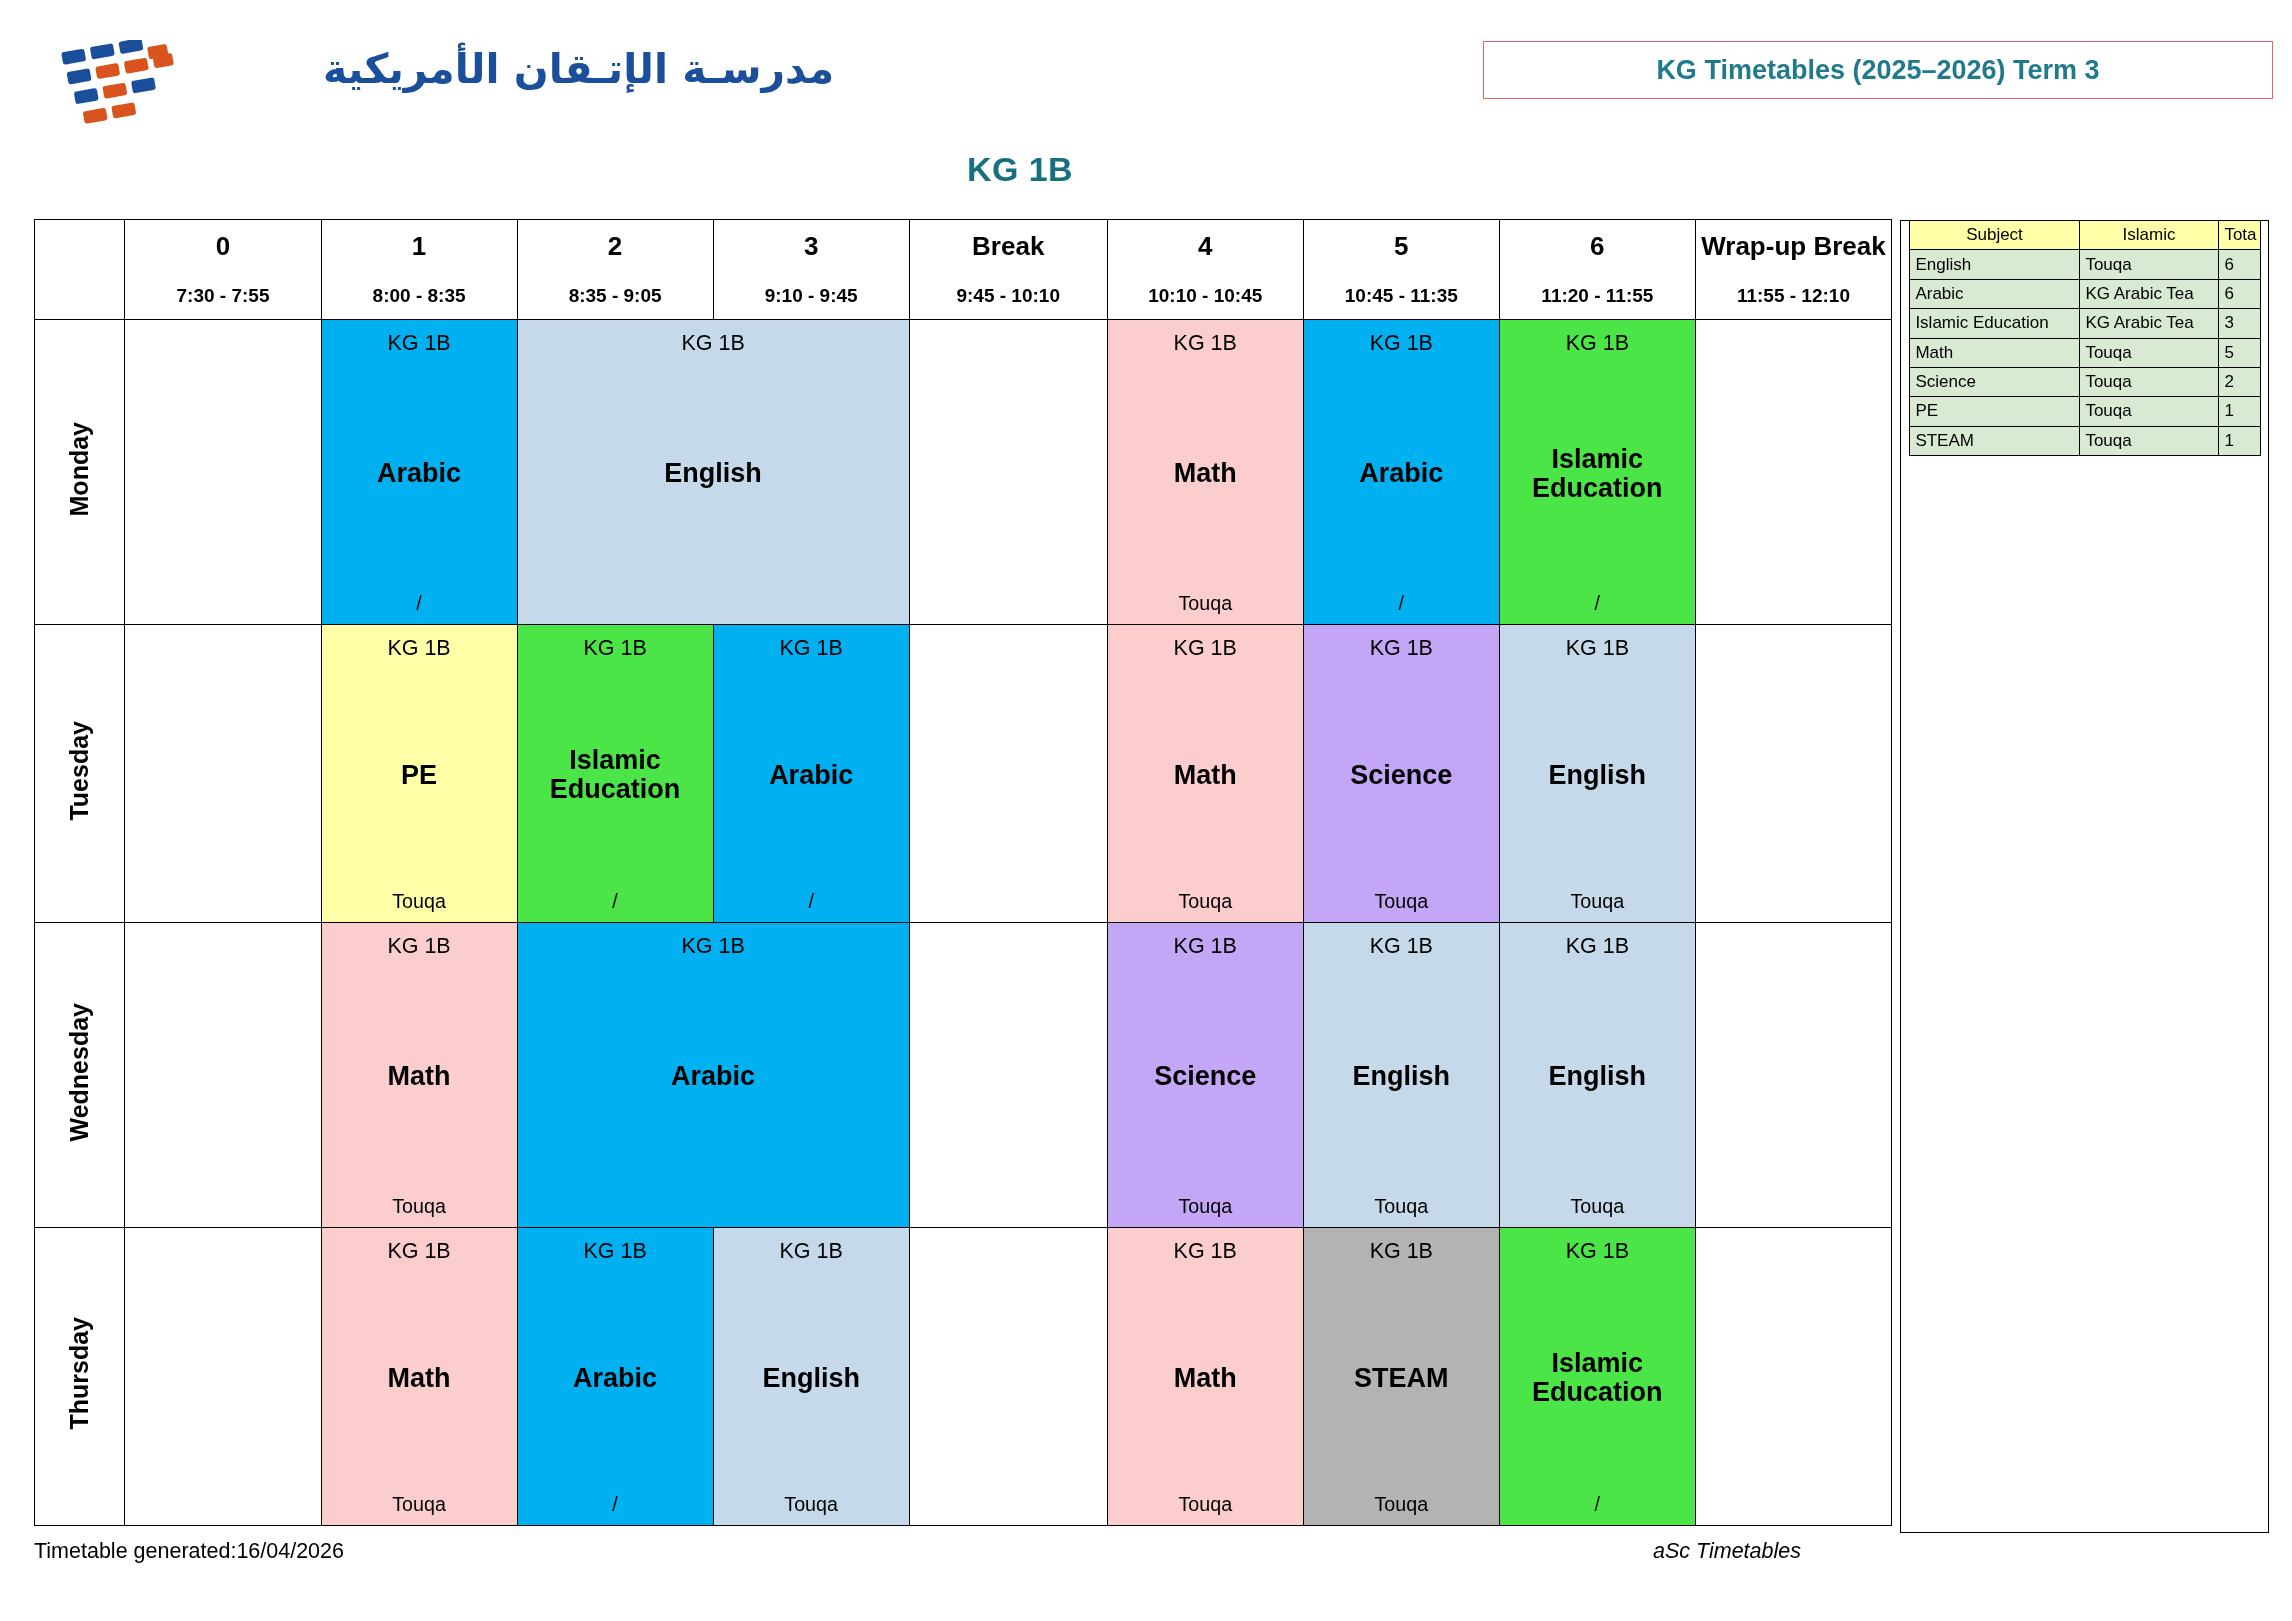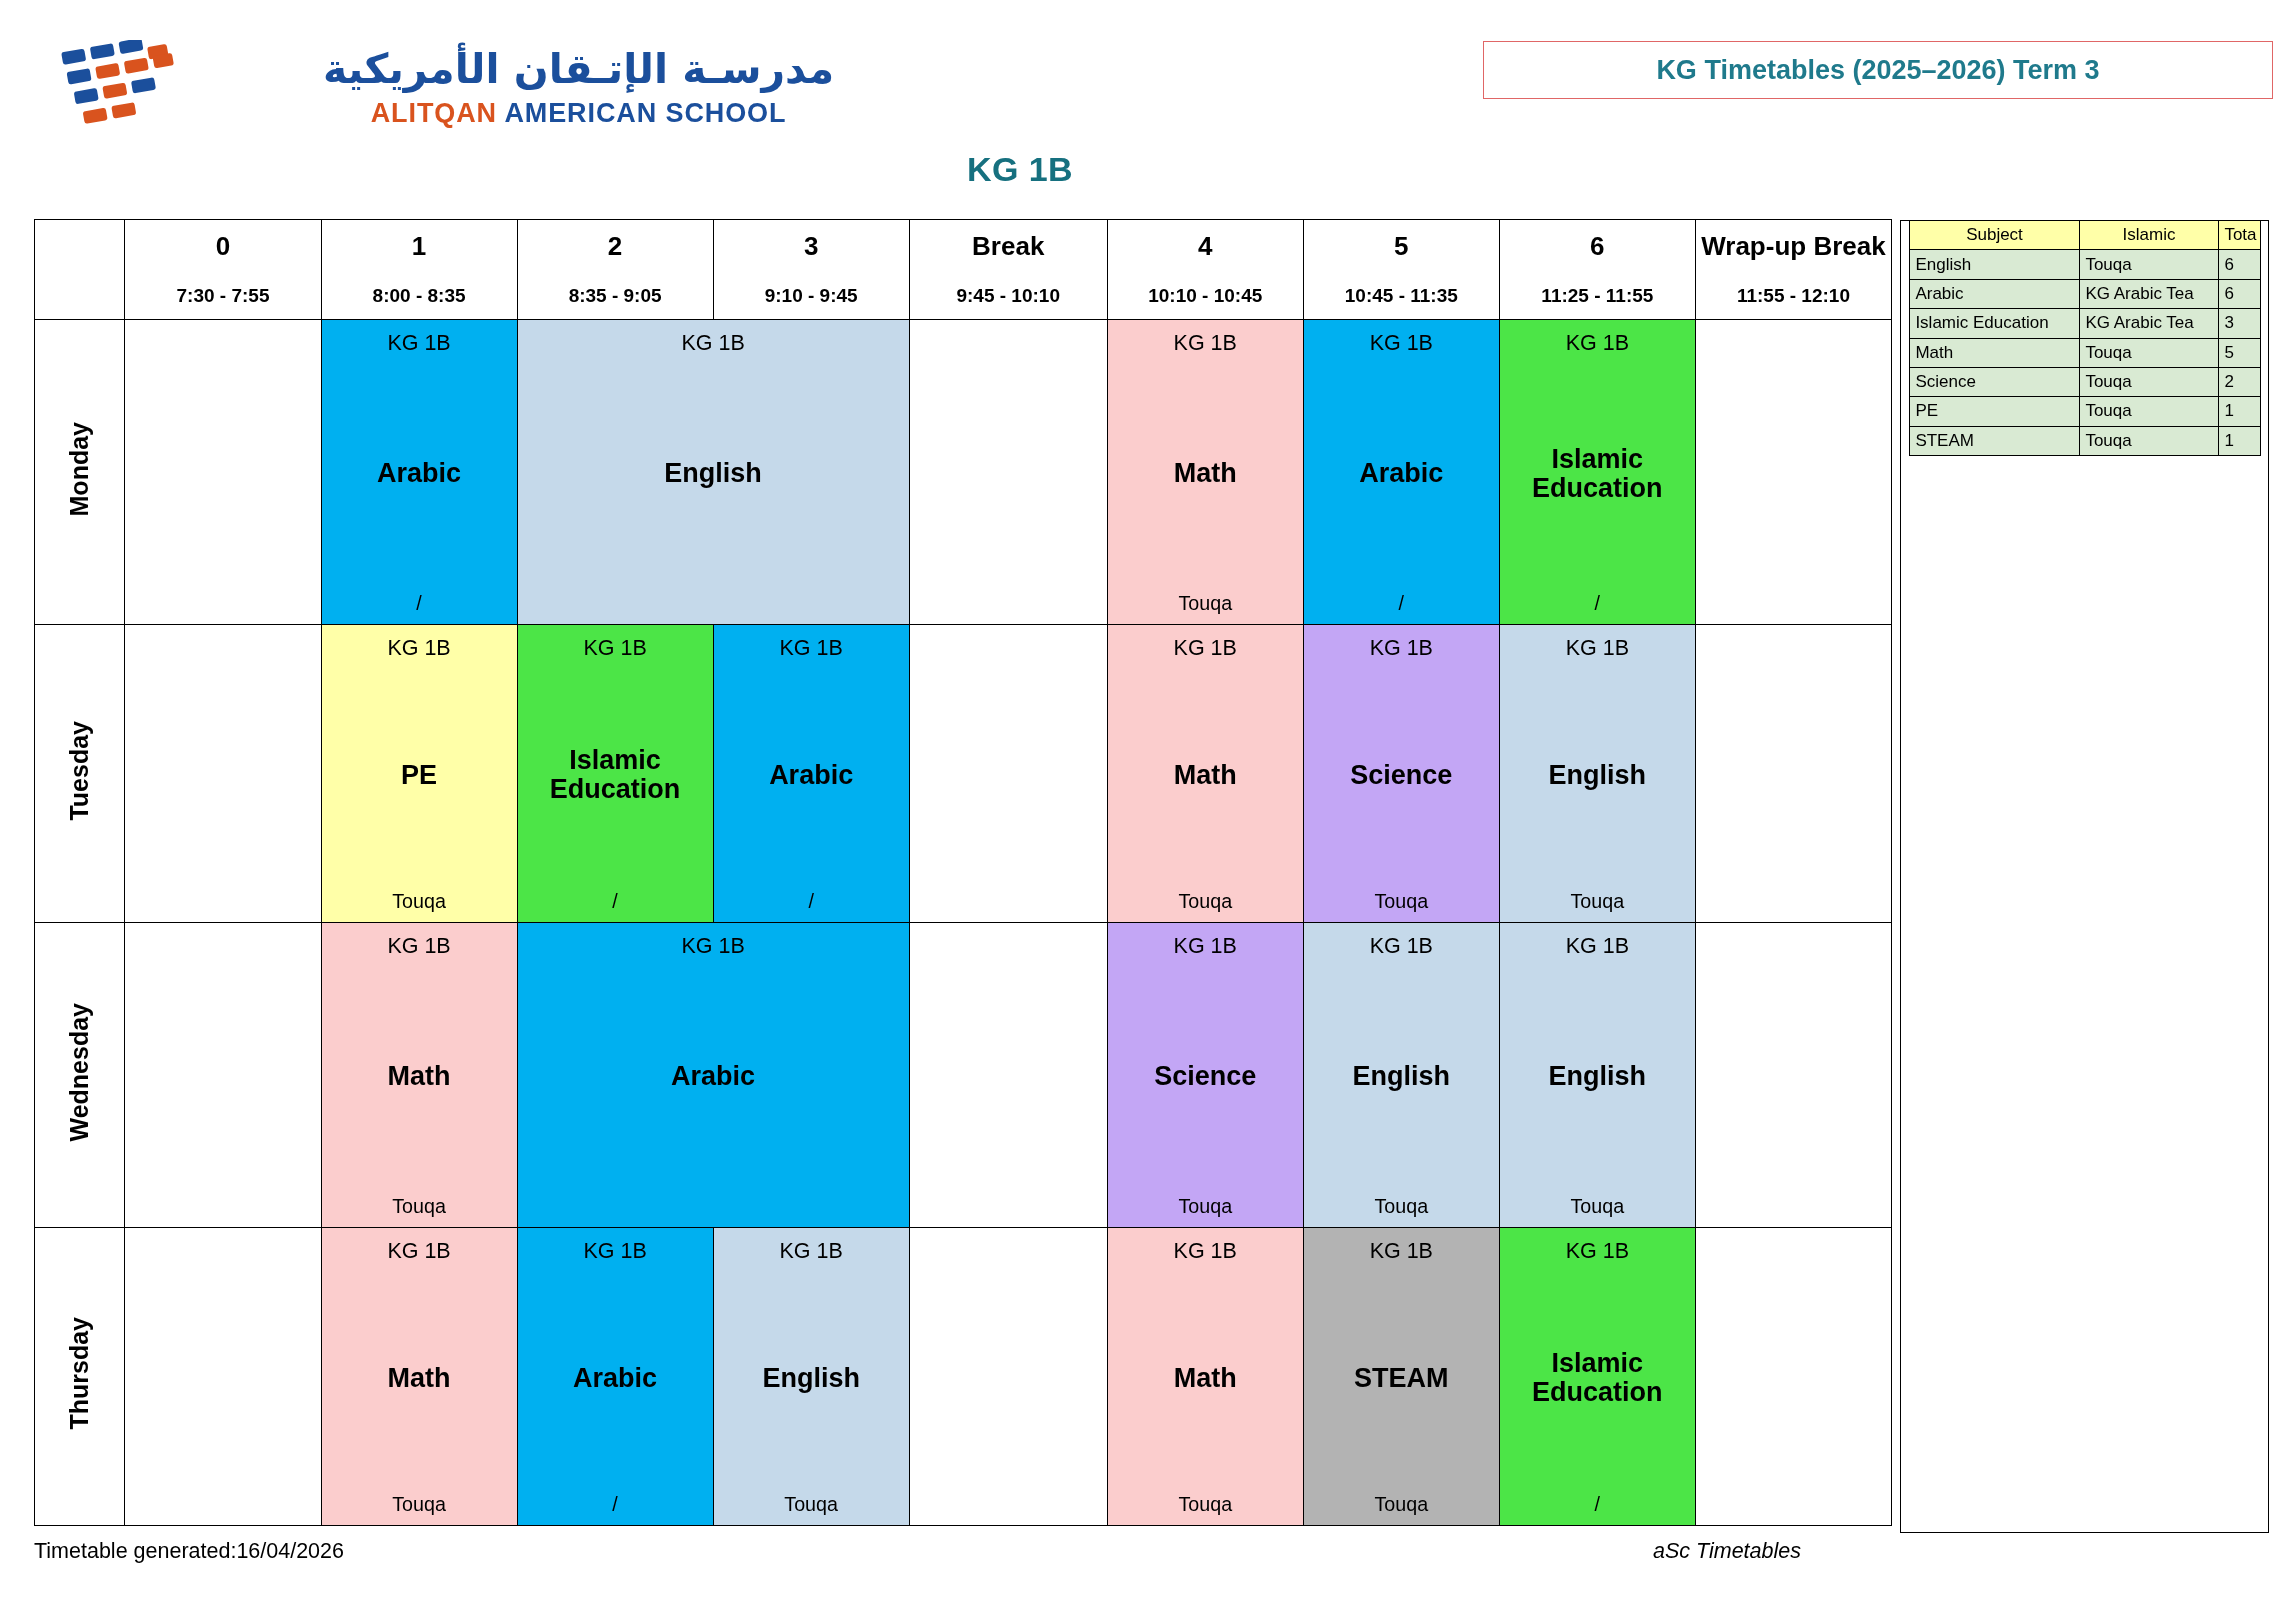--- a/index.html
+++ b/index.html
@@ -251,24 +251,20 @@
           <rect x="22" y="58" width="26" height="14" rx="3" fill="#1b4f9c" transform="rotate(-10 22 58)"></rect>
           <rect x="54" y="52" width="26" height="14" rx="3" fill="#d9531e" transform="rotate(-10 54 52)"></rect>
           <rect x="86" y="46" width="26" height="14" rx="3" fill="#1b4f9c" transform="rotate(-10 86 46)"></rect>
           <rect x="32" y="80" width="26" height="14" rx="3" fill="#d9531e" transform="rotate(-10 32 80)"></rect>
           <rect x="64" y="74" width="26" height="14" rx="3" fill="#d9531e" transform="rotate(-10 64 74)"></rect>
         </g>
       </svg>
     </div>
     <div class="logo-text">
       <div class="logo-arabic">مدرسـة الإتـقان الأمريكية</div>
-      <div class="logo-en">
-        <span class="al">ALITQAN</span>
-        <span class="aas">AMERICAN SCHOOL</span>
-      </div>
     </div>
   </div>
 
   <div class="term-box">
     <span>KG Timetables (2025–2026) Term 3</span>
   </div>
 
   <div class="class-title">KG 1B</div>
 </div>
 
@@ -301,21 +297,21 @@
       </tr>
       <tr>
         <td class="hdr-time hdr-blank2"></td>
         <td class="hdr-time">7:30 - 7:55</td>
         <td class="hdr-time">8:00 - 8:35</td>
         <td class="hdr-time">8:35 - 9:05</td>
         <td class="hdr-time">9:10 - 9:45</td>
         <td class="hdr-time">9:45 - 10:10</td>
         <td class="hdr-time">10:10 - 10:45</td>
         <td class="hdr-time">10:45 - 11:35</td>
-        <td class="hdr-time">11:25 - 11:55</td>
+        <td class="hdr-time">11:20 - 11:55</td>
         <td class="hdr-time">11:55 - 12:10</td>
       </tr>
     </thead>
 
     <tbody>
 
       <tr class="row-mon">
         <td class="daycell">
           <span class="rot">Monday</span>
         </td>

